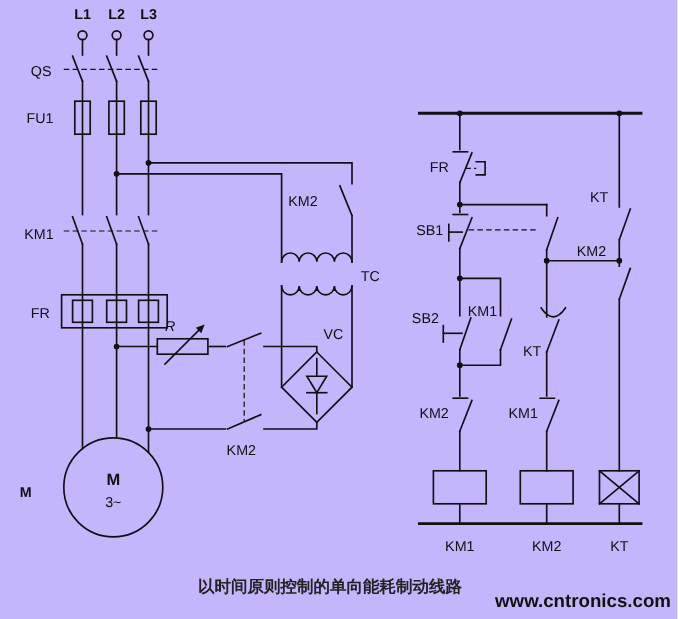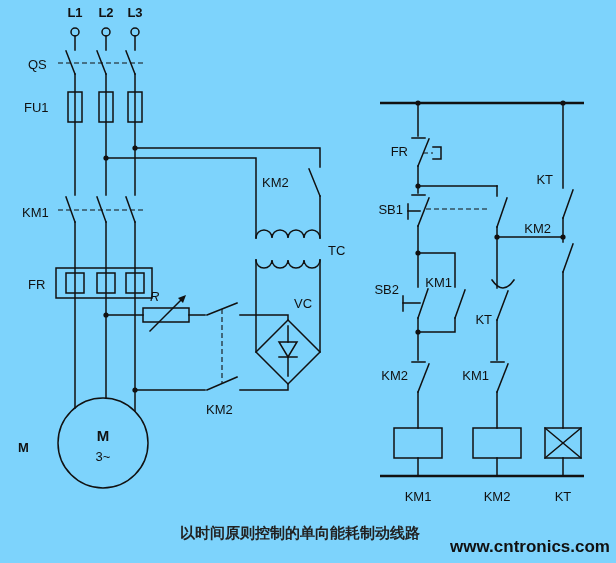--- a/index.html
+++ b/index.html
@@ -1,16 +1,16 @@
 <!DOCTYPE html>
 <html><head>
 <meta charset="utf-8">
 <style>
   html,body{margin:0;padding:0;background:#fff;}
-  .canvas{position:relative;width:616px;height:563px;background:#7dd3fc;overflow:hidden;
+  .canvas{position:relative;width:616px;height:563px;background:#c4b5fd;overflow:hidden;
           font-family:"Liberation Sans",sans-serif;}
   svg text{font-family:"Liberation Sans",sans-serif;fill:#111;font-size:13px;}
   svg .lbl{font-size:13px;}
   svg .lbl-b{font-size:13px;font-weight:bold;}
   svg .motor-m{font-size:15px;font-weight:bold;}
   svg .motor-ph{font-size:13px;}
   svg .caption{font-size:15px;font-weight:bold;fill:#222;}
   svg .watermark{font-size:17px;font-weight:bold;}
   .w{stroke:#111;stroke-width:1.5;fill:none;stroke-linecap:square;}
   .bus{stroke:#111;stroke-width:2.6;fill:none;}

